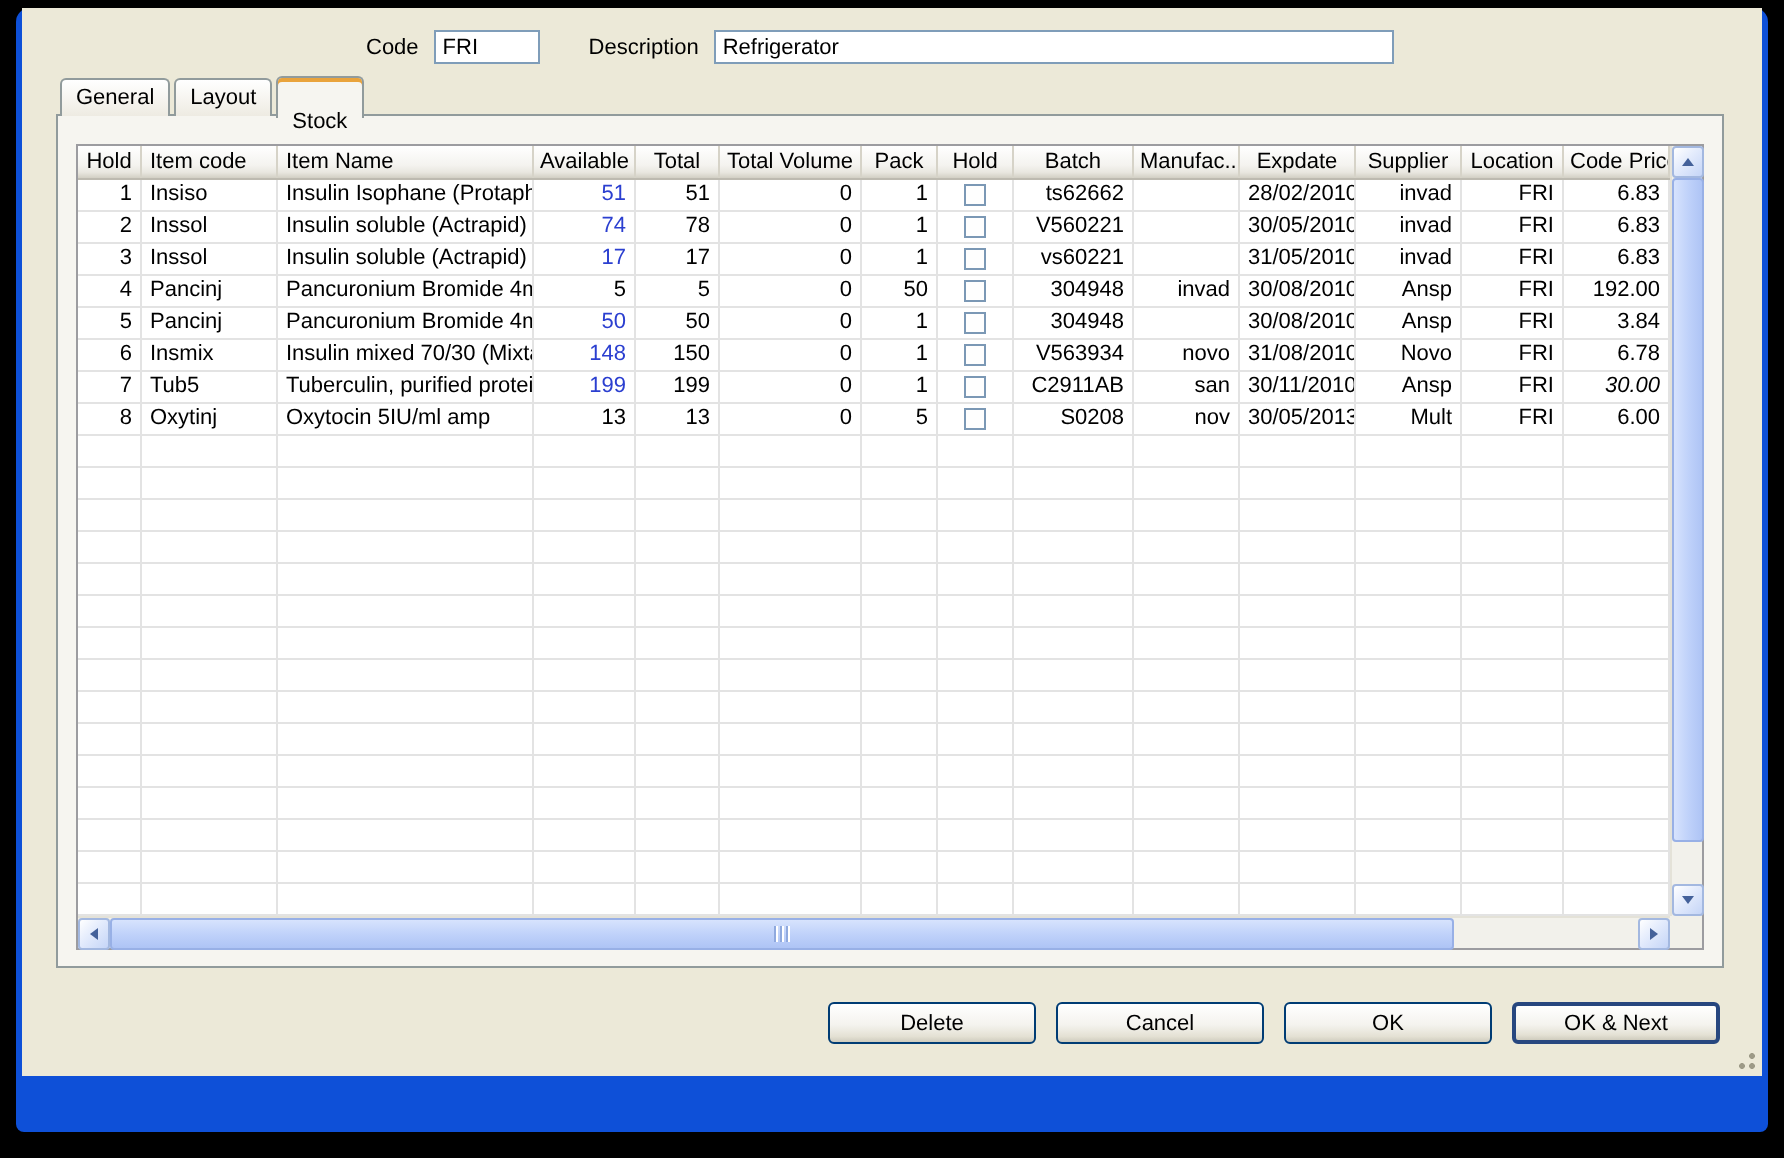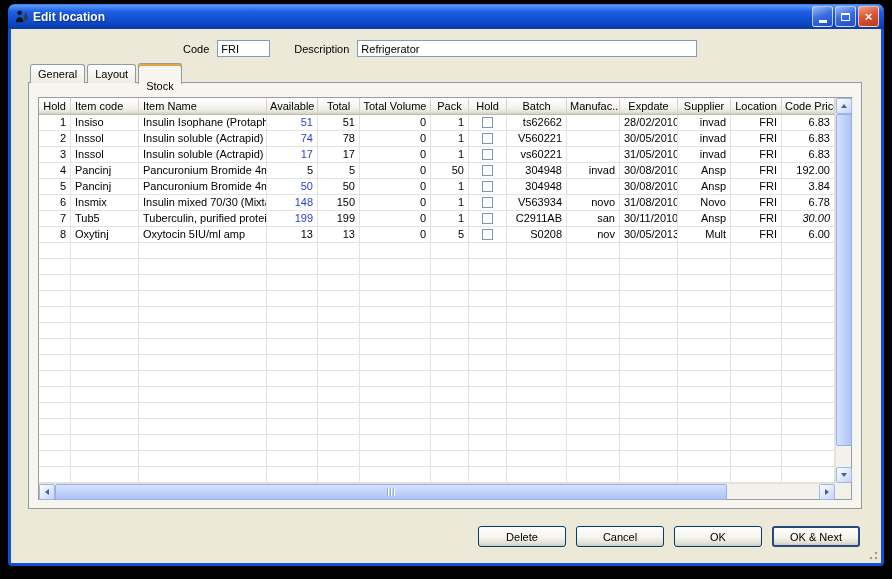--- a/index.html
+++ b/index.html
@@ -80,57 +80,35 @@
   .sb-thumb.h{top:0;left:0;height:16px;width:88%;display:flex;align-items:center;justify-content:center;
     background:linear-gradient(180deg,#D7E3FD 0%,#C0D2FA 50%,#AEC4F5 100%);}
   .grip{width:9px;height:8px;
     background:repeating-linear-gradient(90deg,#8FA9DE 0,#8FA9DE 1px,#FFFFFF 1px,#FFFFFF 2px,transparent 2px,transparent 3px);}
   .arrow-up{width:0;height:0;border-left:3px solid transparent;border-right:3px solid transparent;border-bottom:4px solid #44619A;}
   .arrow-down{width:0;height:0;border-left:3px solid transparent;border-right:3px solid transparent;border-top:4px solid #44619A;}
   .arrow-left{width:0;height:0;border-top:3px solid transparent;border-bottom:3px solid transparent;border-right:4px solid #44619A;}
   .arrow-right{width:0;height:0;border-top:3px solid transparent;border-bottom:3px solid transparent;border-left:4px solid #44619A;}
   
   .button-row{position:absolute;top:497px;right:21px;display:flex;gap:10px;}
-  .xp-button{width:88px;height:21px;font:11px "Liberation Sans",sans-serif;color:#000;
+  .xp-button{width:104px;height:21px;font:11px "Liberation Sans",sans-serif;color:#000;
     border:1px solid #003C74;border-radius:3px;box-sizing:border-box;cursor:default;
     background:linear-gradient(180deg,#FFFFFF 0%,#F4F3EE 55%,#E4E1D4 85%,#CFCCBE 100%);}
   .xp-button.default{border:2px solid #27477F;}
   .resize-grip{position:absolute;right:2px;bottom:2px;width:13px;height:13px;
     background:
       radial-gradient(circle at 10px 10px,#9D9A87 1.3px,transparent 1.6px),
       radial-gradient(circle at 10px 5px,#9D9A87 1.3px,transparent 1.6px),
       radial-gradient(circle at 5px 10px,#9D9A87 1.3px,transparent 1.6px);}
 </style>
 </head>
 <body>
 
 <div class="window">
 
-  <div class="titlebar">
-    <span class="title-icon">
-      <svg width="15" height="15" viewBox="0 0 16 16">
-        <circle cx="6" cy="4" r="2.5" fill="#141414"></circle>
-        <path d="M2 14c0-3.2 1.8-5.2 4-5.2s4 2 4 5.2z" fill="#141414"></path>
-        <rect x="10.5" y="7" width="4" height="5" fill="#3a3a3a"></rect>
-        <rect x="11.5" y="4.5" width="2" height="2.5" fill="#3a3a3a"></rect>
-      </svg>
-    </span>
-    <span class="title-text">Edit location</span>
-    <span class="win-buttons">
-      <span class="win-btn minmax">
-          <span class="glyph-min"></span>
-        </span>
-      <span class="win-btn minmax">
-          <span class="glyph-max"></span>
-        </span>
-      <span class="win-btn close">
-          <span class="glyph-close">×</span>
-        </span>
-    </span>
-  </div>
 
   <div class="client">
 
     <div class="form-row">
       <label>Code</label>
       <input class="xp-input code-input" value="FRI" style="">
       <label class="desc-label">Description</label>
       <input class="xp-input desc-input" value="Refrigerator" style="">
     </div>
 

